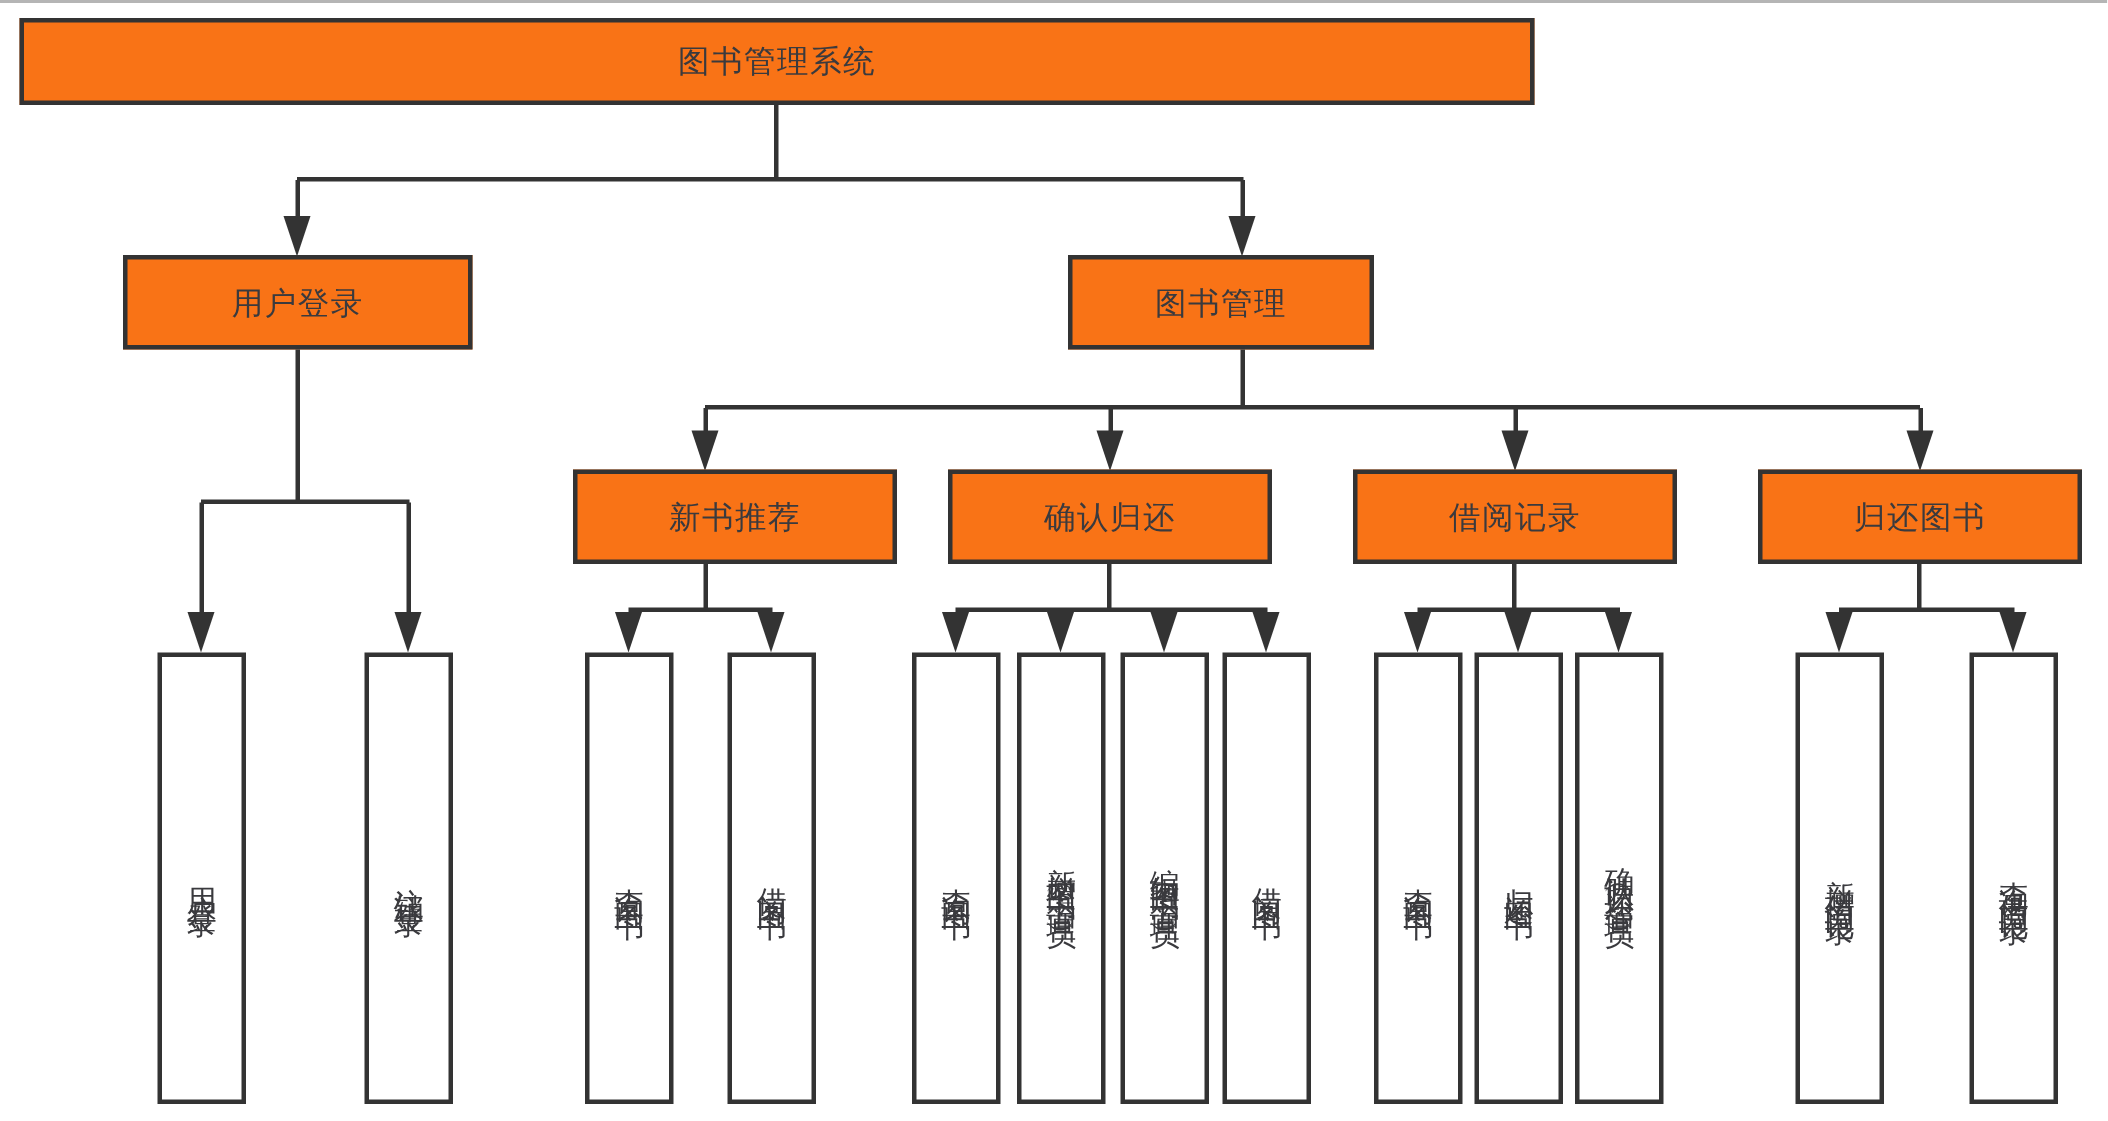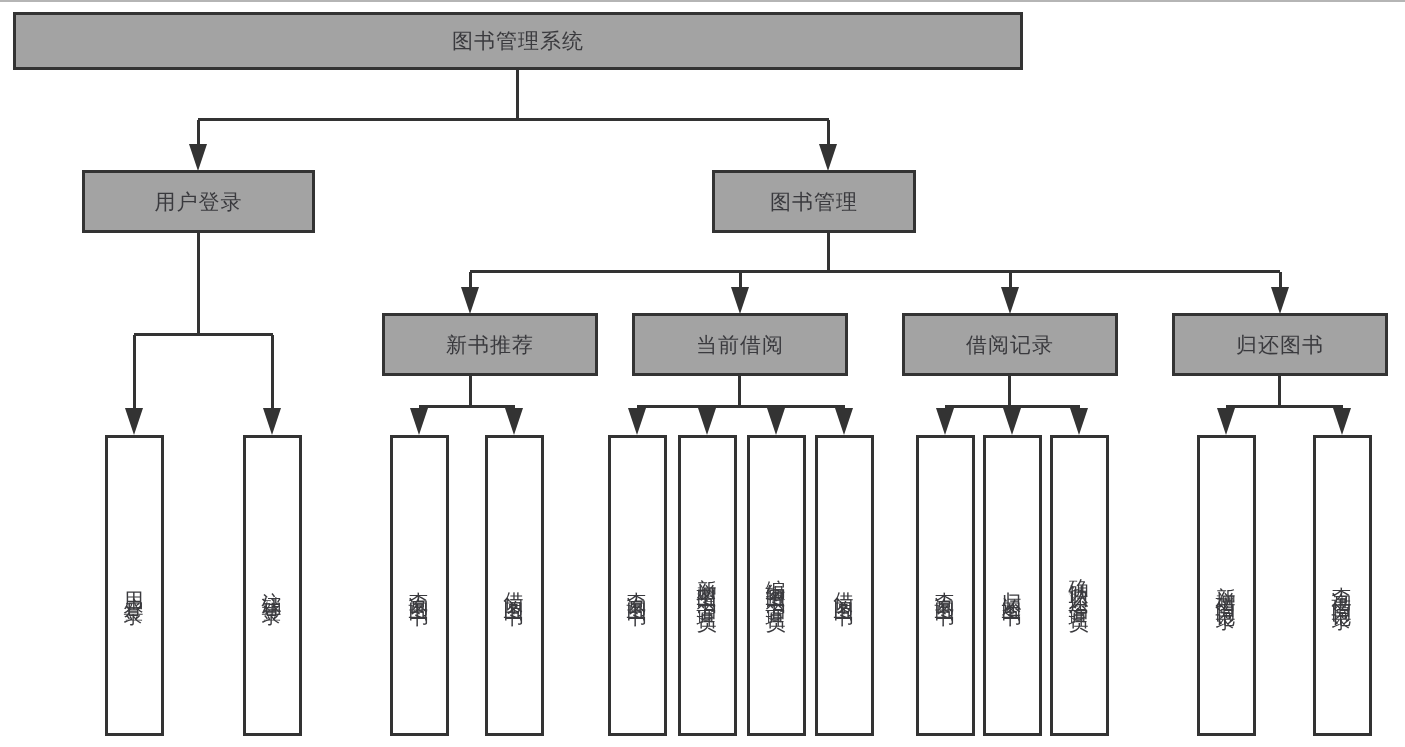--- a/index.html
+++ b/index.html
@@ -15,21 +15,21 @@
   .top-rule {
     position: absolute;
     left: 0; top: 0;
     width: 1405px; height: 2px;
     background: #b5b5b5;
   }
   .box {
     position: absolute;
     box-sizing: border-box;
     border: 3px solid #333333;
-    background: #a3a3a3;
+    background: #f97316;
     display: flex;
     align-items: center;
     justify-content: center;
     font-size: 21px;
     letter-spacing: 1px;
     color: #3a3a3e;
   }
   .leaf {
     position: absolute;
     box-sizing: border-box;
@@ -100,21 +100,21 @@
   <div class="vl" style="left:469px; top:272px; height:16px;"></div>
   <div class="arrow" style="left:461px; top:287px;"></div>
   <div class="vl" style="left:739px; top:272px; height:16px;"></div>
   <div class="arrow" style="left:731px; top:287px;"></div>
   <div class="vl" style="left:1009px; top:272px; height:16px;"></div>
   <div class="arrow" style="left:1001px; top:287px;"></div>
   <div class="vl" style="left:1279px; top:272px; height:16px;"></div>
   <div class="arrow" style="left:1271px; top:287px;"></div>
 
   <div class="box" style="left:362px; top:313px; width:216px; height:63px;margin-left:20px;">新书推荐</div>
-  <div class="box" style="left:632px; top:313px; width:216px; height:63px;">当前借阅</div>
+  <div class="box" style="left:632px; top:313px; width:216px; height:63px;">确认归还</div>
   <div class="box" style="left:902px; top:313px; width:216px; height:63px;">借阅记录</div>
   <div class="box" style="left:1172px; top:313px; width:216px; height:63px;">归还图书</div>
 
   <div class="vl" style="left:469px; top:376px; height:31px;"></div>
   <div class="hl" style="left:419px; top:405px; width:96px;"></div>
   <div class="arrow" style="left:410px; top:408px;"></div>
   <div class="arrow" style="left:505px; top:408px;"></div>
 
   <div class="vl" style="left:738px; top:376px; height:31px;"></div>
   <div class="hl" style="left:637px; top:405px; width:208px;"></div>

